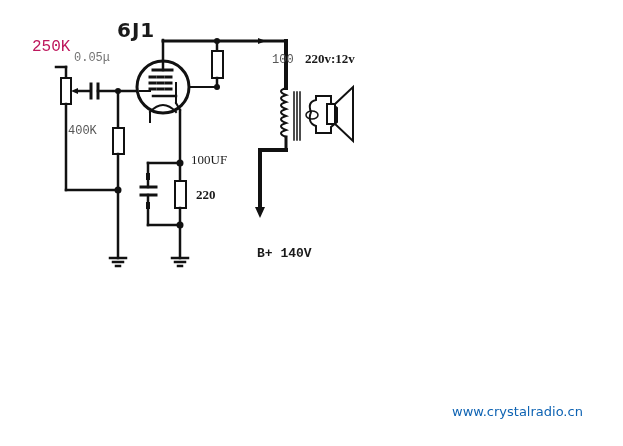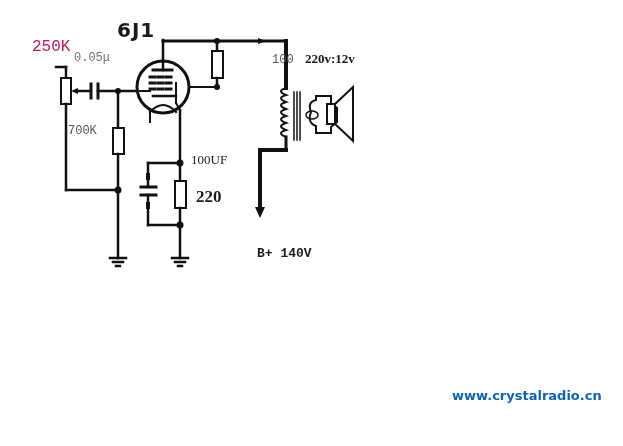--- a/index.html
+++ b/index.html
@@ -5,26 +5,26 @@
     html, body { margin: 0; padding: 0; background: #ffffff; }
     body { width: 623px; height: 446px; position: relative; overflow: hidden; font-family: "DejaVu Serif", serif; }
     #schematic { position: absolute; left: 0; top: 0; width: 623px; height: 446px; }
     .lbl { position: absolute; white-space: nowrap; color: #1a1a1a; }
     .lbl-tube { font-family: "DejaVu Sans", sans-serif; font-weight: bold; font-size: 20px; left: 117px; top: 18px; letter-spacing: 1px; }
     .lbl-pot { font-family: "Liberation Mono", monospace; font-size: 16px; color: #be185d; left: 32px; top: 38px; }
     .lbl-cap1 { font-family: "Liberation Mono", monospace; font-size: 12px; color: #737373; left: 74px; top: 51px; }
     .lbl-grid { font-family: "Liberation Mono", monospace; font-size: 12px; color: #555; left: 68px; top: 124px; }
     .lbl-plate { font-family: "Liberation Mono", monospace; font-size: 12px; color: #555; left: 230px; top: 53px; margin-left: 42px; }
     .lbl-cath-cap { font-family: "Liberation Serif", serif; font-weight: normal; font-size: 13px; left: 191px; top: 152px; }
-    .lbl-cath-res { font-family: "Liberation Serif", serif; font-weight: bold; font-size: 17px; left: 196px; top: 187px; }
+    .lbl-cath-res { font-family: "Liberation Serif", serif; font-weight: bold; font-size: 13px; left: 196px; top: 187px; }
     .lbl-xfmr { font-family: "Liberation Serif", serif; font-weight: bold; font-size: 13px; left: 305px; top: 51px; }
     .lbl-bplus { font-family: Liberation Mono, monospace; font-weight: bold; font-size: 13px; left: 257px; top: 246px; }
     .logo { position: absolute; left: 452px; top: 384px; text-align: center; color: #0e63b3; }
     .logo-cn { font-family: "DejaVu Sans", sans-serif; font-weight: bold; font-size: 28px; letter-spacing: 2px; line-height: 32px; }
-    .logo-url { font-family: "DejaVu Sans", sans-serif; font-weight: bold; font-size: 13px; line-height: 16px; margin-top: 4px; }
+    .logo-url { font-family: "DejaVu Sans", sans-serif; font-weight: normal; font-size: 13px; line-height: 16px; margin-top: 20px; }
   </style>
 </head>
 <body>
 
 <svg id="schematic" viewBox="0 0 623 446" xmlns="http://www.w3.org/2000/svg">
   <g stroke="#111" fill="none" stroke-linecap="square">
 
     <g>
       <line x1="56" y1="67" x2="66" y2="67" stroke-width="2.5"></line>
       <line x1="66" y1="67" x2="66" y2="78" stroke-width="2.5"></line>
@@ -132,21 +132,21 @@
       <ellipse cx="312" cy="115" rx="6" ry="4" stroke-width="1.5"></ellipse>
       <rect x="327" y="104" width="8" height="20" stroke-width="2" fill="#fff"></rect>
       <path d="M335 104 L353 87 L353 141 L335 124" stroke-width="2"></path>
     </g>
   </g>
 </svg>
 
 <div class="lbl lbl-tube">6J1</div>
 <div class="lbl lbl-pot">250K</div>
 <div class="lbl lbl-cap1">0.05μ</div>
-<div class="lbl lbl-grid">700K</div>
+<div class="lbl lbl-grid">400K</div>
 <div class="lbl lbl-plate">100</div>
 <div class="lbl lbl-cath-cap">100UF</div>
 <div class="lbl lbl-cath-res">220</div>
 <div class="lbl lbl-xfmr">220v:12v</div>
 <div class="lbl lbl-bplus">B+ 140V</div>
 
 <div class="logo">
   <div class="logo-url">www.crystalradio.cn</div>
 </div>
 

